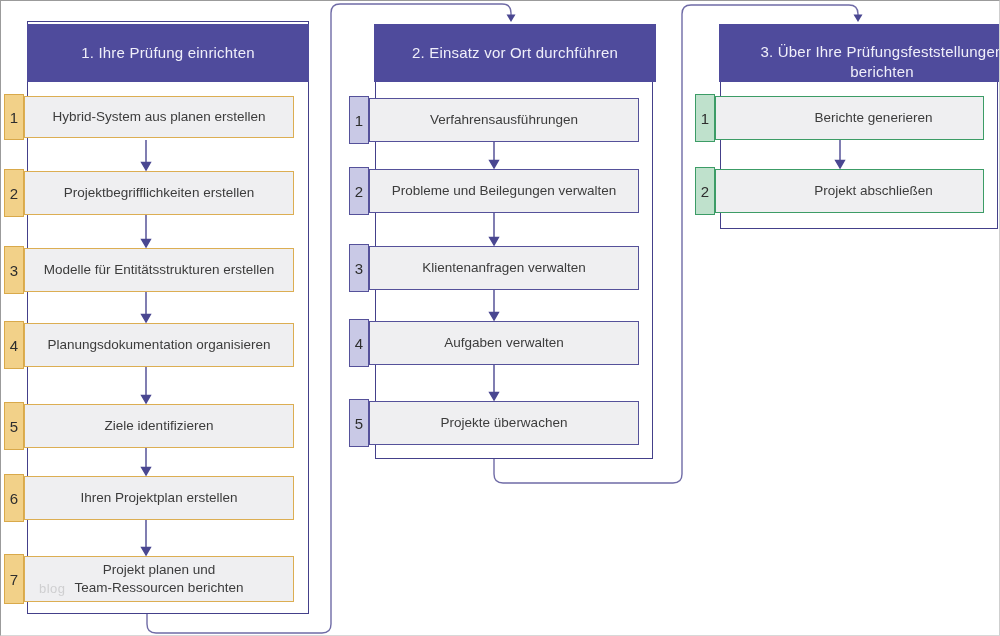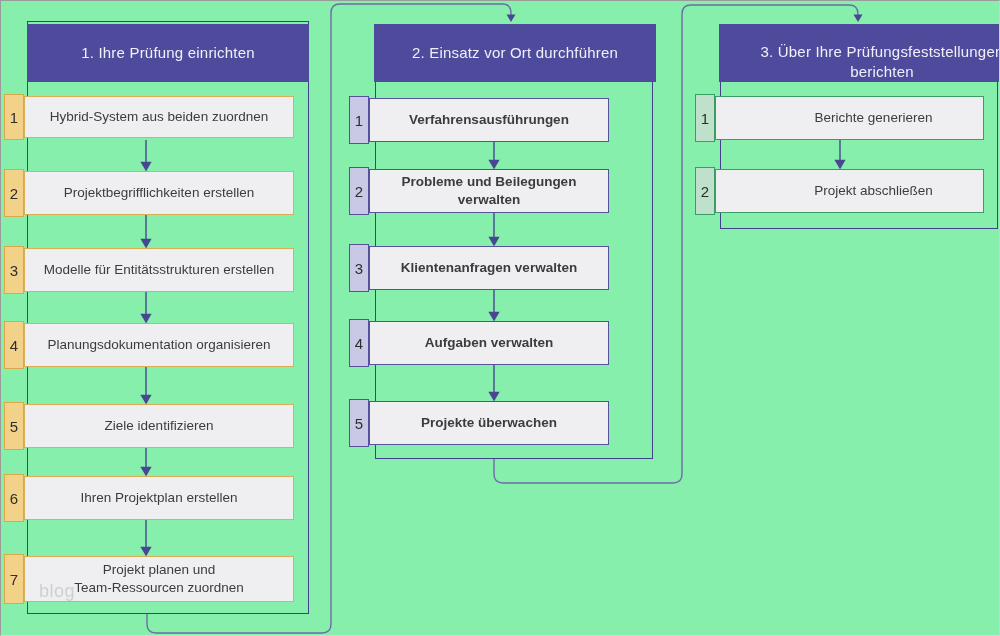--- a/index.html
+++ b/index.html
@@ -1,20 +1,20 @@
 <!DOCTYPE html>
 <html><head>
 <meta charset="utf-8">
 <style>
   html,body{margin:0;padding:0;background:#e9e9ea;}
   .canvas{
     position:relative;
     width:1000px;height:636px;
     box-sizing:border-box;
-    background:#86efac;
+    background:#ffffff;
     border:1px solid #9b9b9b;
     border-bottom-color:#d8d8d8;
     border-right-color:#cfcfcf;
     overflow:hidden;
     font-family:"Liberation Sans", sans-serif;
   }
   .connectors{position:absolute;left:0;top:0;width:1000px;height:636px;pointer-events:none;z-index:5;}
   .container{
     position:absolute;
     box-sizing:border-box;
@@ -45,26 +45,26 @@
     font-size:15px;color:#2e2e2e;
   }
   .box{
     position:absolute;left:20px;top:0;bottom:0;
     box-sizing:border-box;border:1px solid;
     background:#efeff1;
     display:flex;flex-direction:column;align-items:center;justify-content:center;
     text-align:center;font-size:13.5px;line-height:1.3;color:#3c3c3c;
   }
   .stepc1{left:3px;width:289px;}   .stepc1 .box{width:270px;border-color:#dcae53;} .stepc1 .tab{background:#f2d189;border-color:#d9a94a;}
-  .stepc2{left:348px;width:290px;} .stepc2 .box{width:240px;border-color:#55519a;font-weight:bold;} .stepc2 .tab{background:#c9c9e6;border-color:#55519a;}
+  .stepc2{left:348px;width:290px;} .stepc2 .box{width:270px;border-color:#55519a;} .stepc2 .tab{background:#c9c9e6;border-color:#55519a;}
   .stepc3{left:694px;width:289px;} .stepc3 .box{width:269px;border-color:#3c9c66;padding-left:48px;} .stepc3 .tab{background:#bfe1cc;border-color:#3c9c66;}
   .l{display:block;}
   .watermark{
     position:absolute;left:38px;top:580px;
-    font-size:18px;color:rgba(110,110,110,0.25);
+    font-size:13px;color:rgba(110,110,110,0.25);
     z-index:4;letter-spacing:.5px;
   }
 </style>
 </head>
 <body>
 
 <div class="canvas">
 
   <div class="container c1"></div>
   <div class="container c2"></div>
@@ -76,21 +76,21 @@
   <div class="header h2">
       <span>2. Einsatz vor Ort durchführen</span>
     </div>
   <div class="header h3">
       <span>3. Über Ihre Prüfungsfeststellungen berichten</span>
     </div>
 
   <div class="step stepc1" style="top:95px;height:42px;">
     <div class="tab">1</div>
     <div class="box">
-      <span class="l">Hybrid-System aus beiden zuordnen</span>
+      <span class="l">Hybrid-System aus planen erstellen</span>
     </div>
   </div>
   <div class="step stepc1" style="top:170px;">
     <div class="tab">2</div>
     <div class="box">
         <span class="l">Projektbegrifflichkeiten erstellen</span>
       </div>
   </div>
   <div class="step stepc1" style="top:247px;">
     <div class="tab">3</div>
@@ -113,21 +113,21 @@
   <div class="step stepc1" style="top:475px;">
     <div class="tab">6</div>
     <div class="box">
         <span class="l">Ihren Projektplan erstellen</span>
       </div>
   </div>
   <div class="step stepc1" style="top:555px;height:46px;">
     <div class="tab">7</div>
     <div class="box">
       <span class="l">Projekt planen und</span>
-      <span class="l">Team-Ressourcen zuordnen</span>
+      <span class="l">Team-Ressourcen berichten</span>
     </div>
   </div>
 
   <div class="step stepc2" style="top:97px;">
     <div class="tab">1</div>
     <div class="box">
         <span class="l">Verfahrensausführungen</span>
       </div>
   </div>
   <div class="step stepc2" style="top:168px;">

